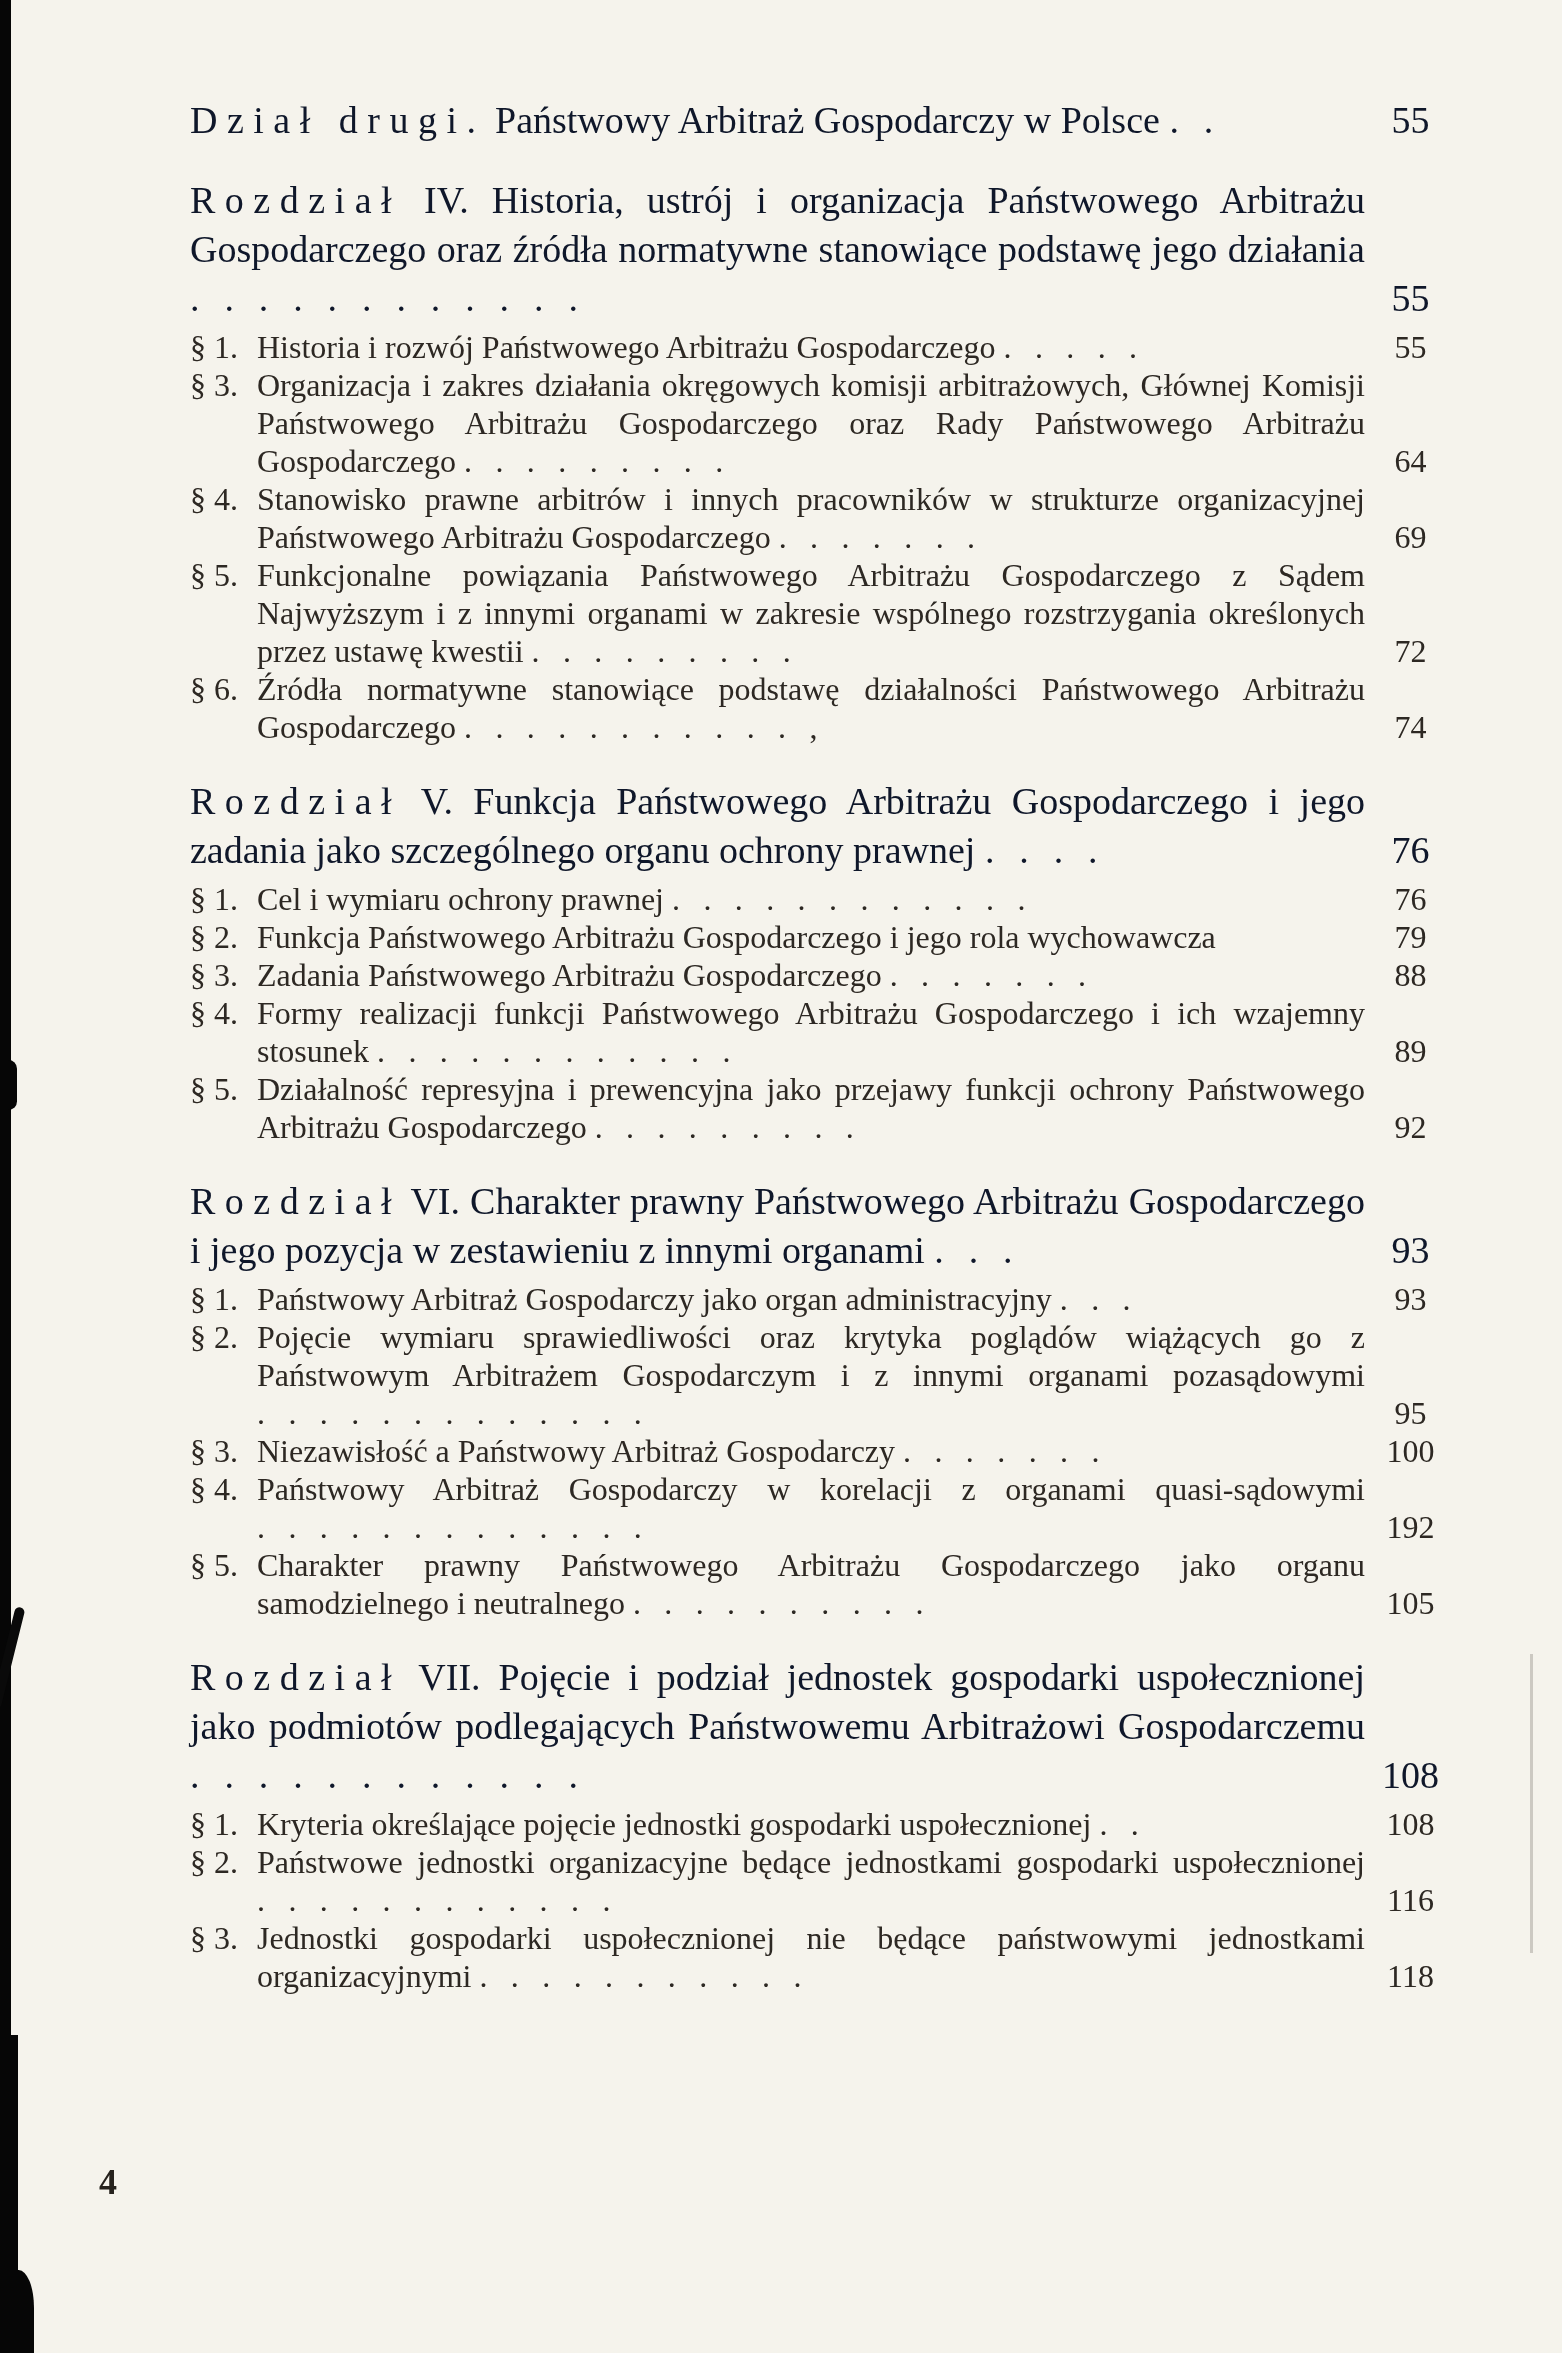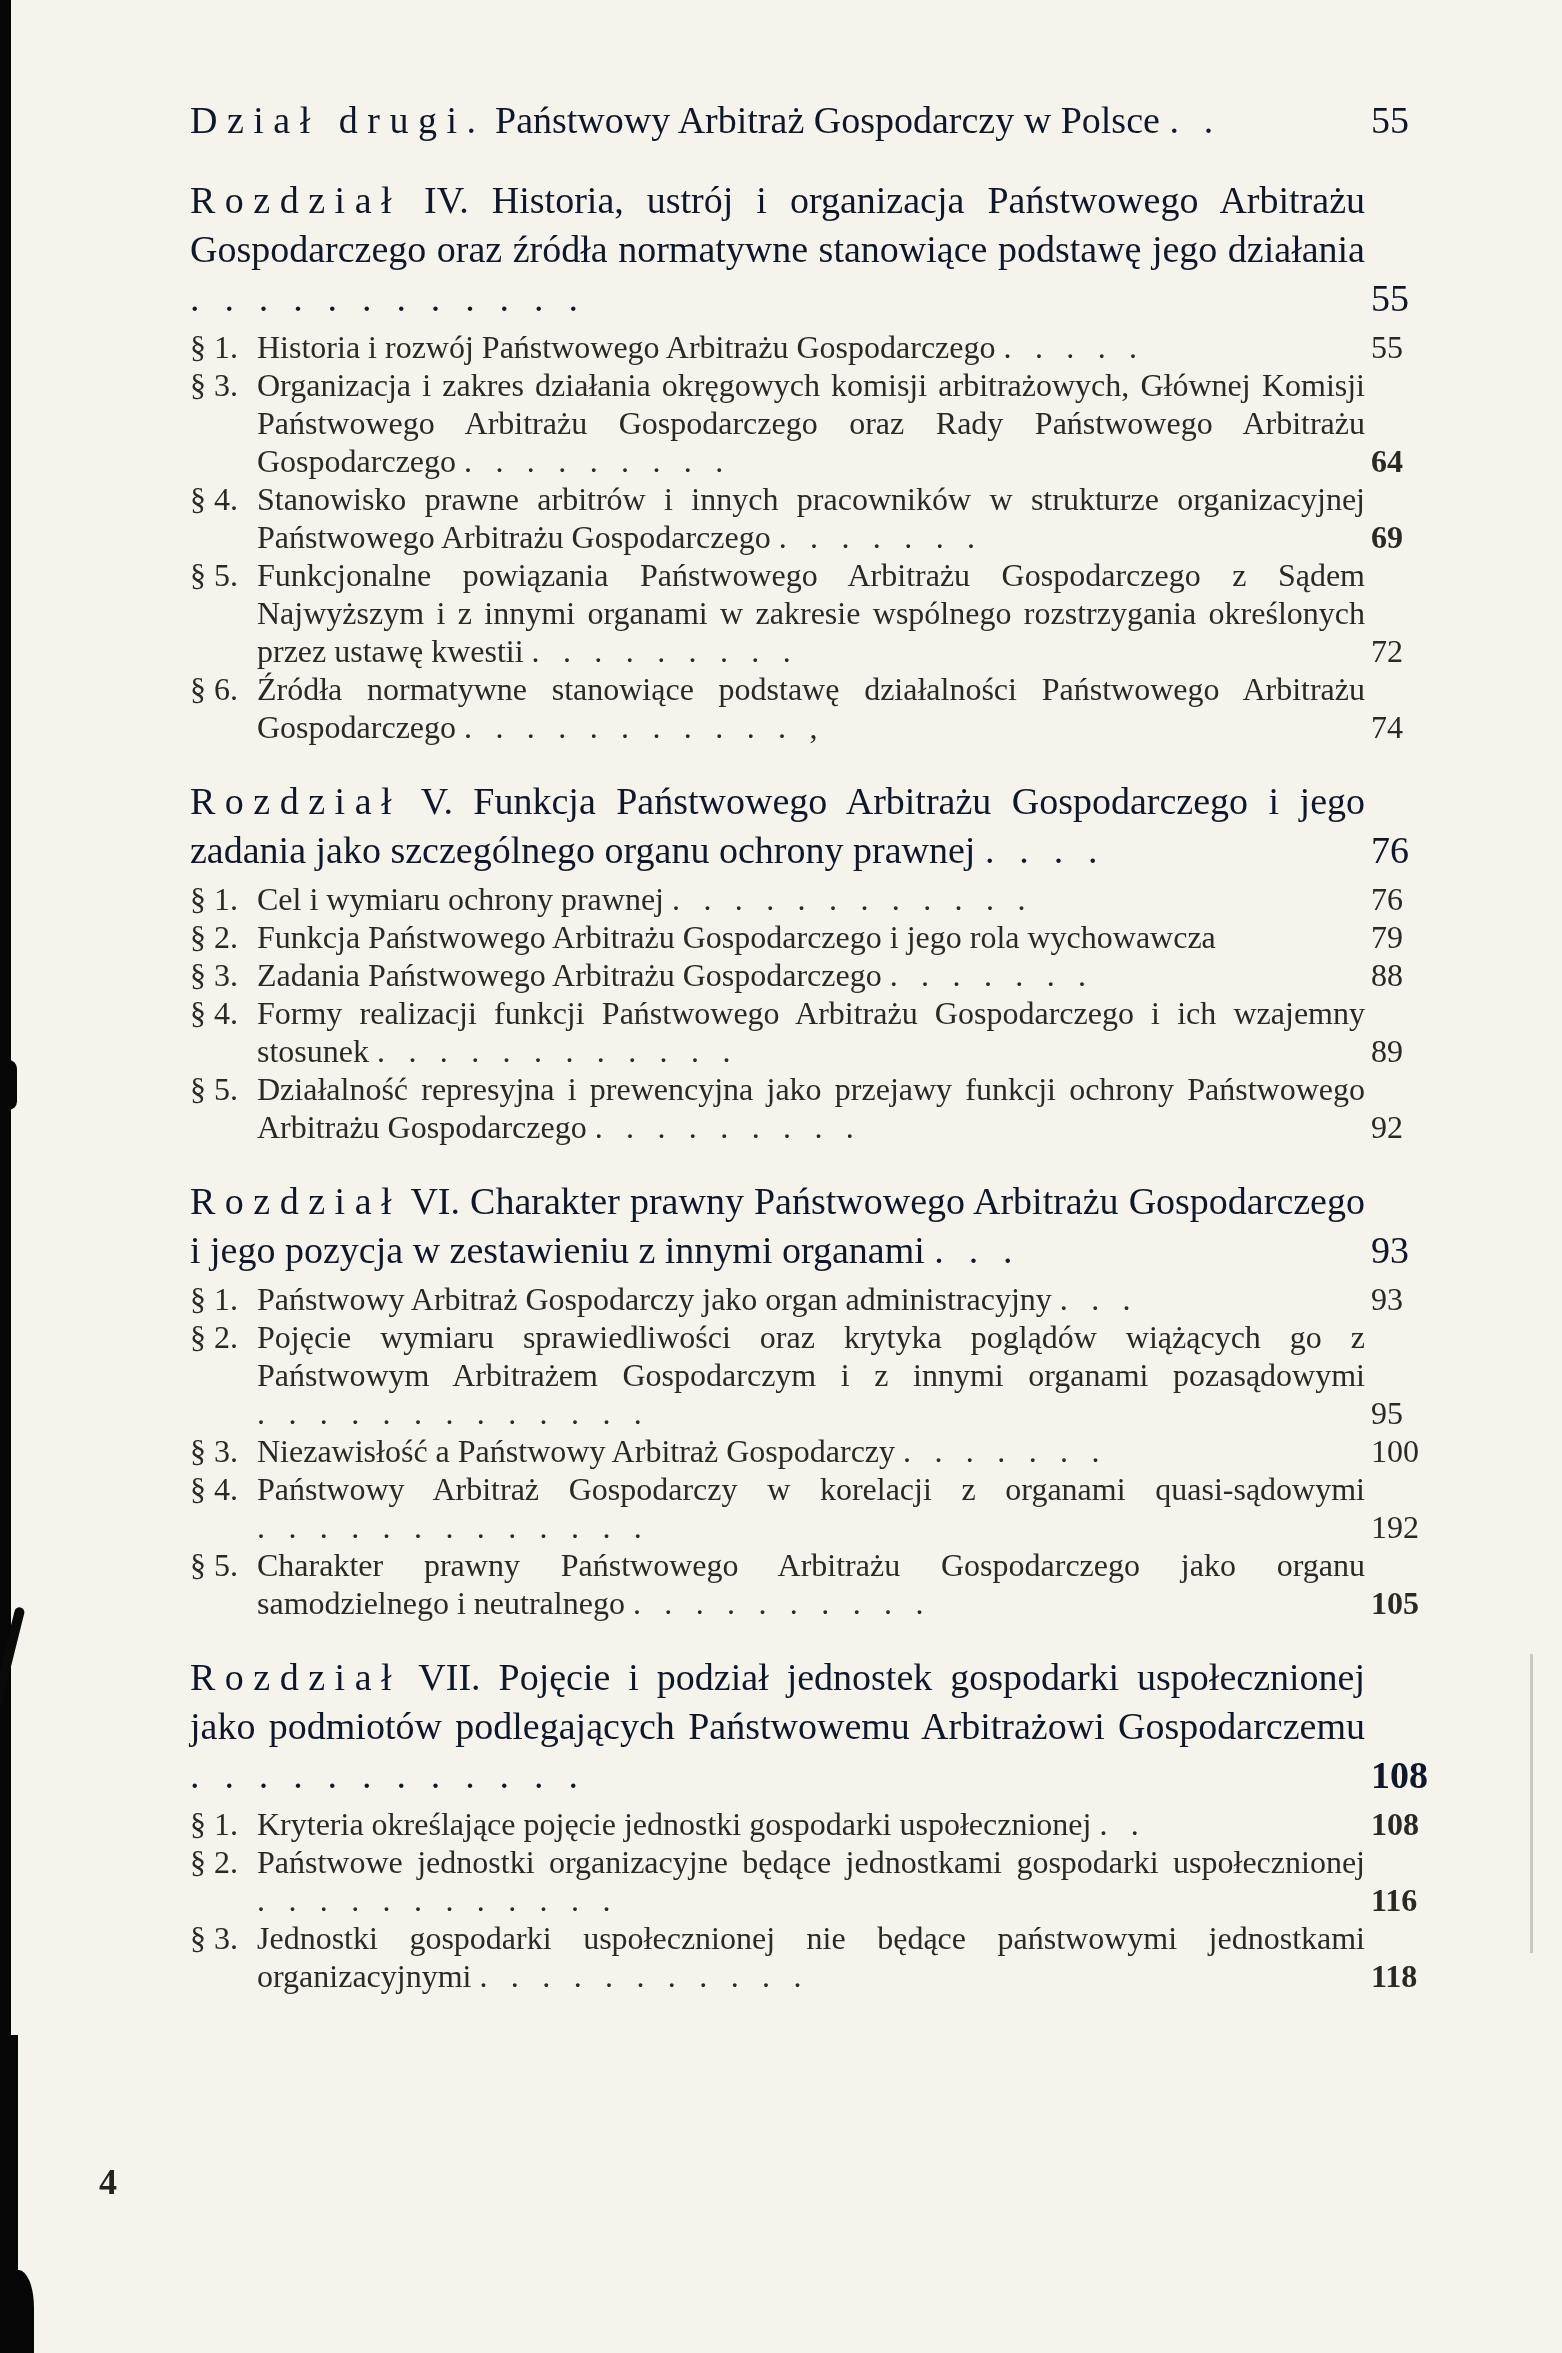--- a/index.html
+++ b/index.html
@@ -52,25 +52,25 @@
   }
   .elabel { display: inline-block; width: 67px; text-indent: 0; }
 
   .leader { word-spacing: 15.4px; white-space: nowrap; }
 
   .pagenum {
     position: absolute;
     right: 0;
     bottom: 0;
     width: 79px;
-    text-align: left;
+    text-align: center;
     text-indent: 0;
     line-height: inherit;
   }
-  .pagenum.bold { font-weight: 700; }
+  .pagenum.bold { font-weight: 400; }
 
   .folio {
     position: absolute;
     left: 99px;
     top: 2161px;
     font-size: 36px;
     font-weight: 700;
     color: #26221d;
   }
 </style>

